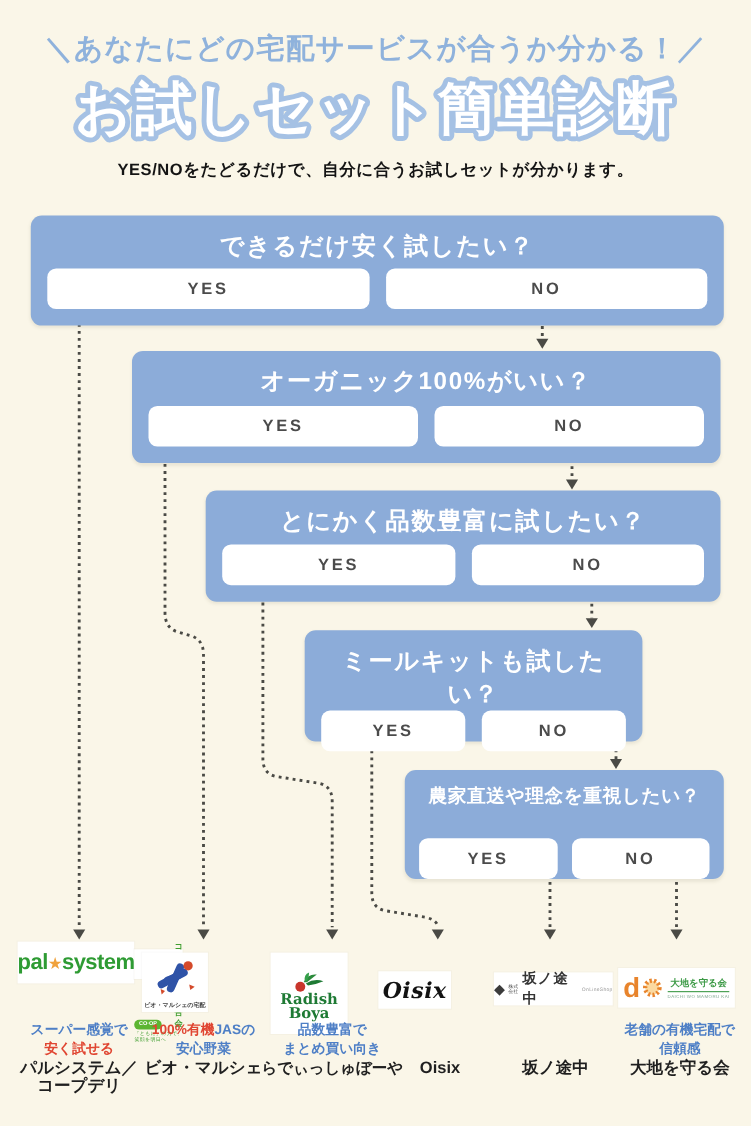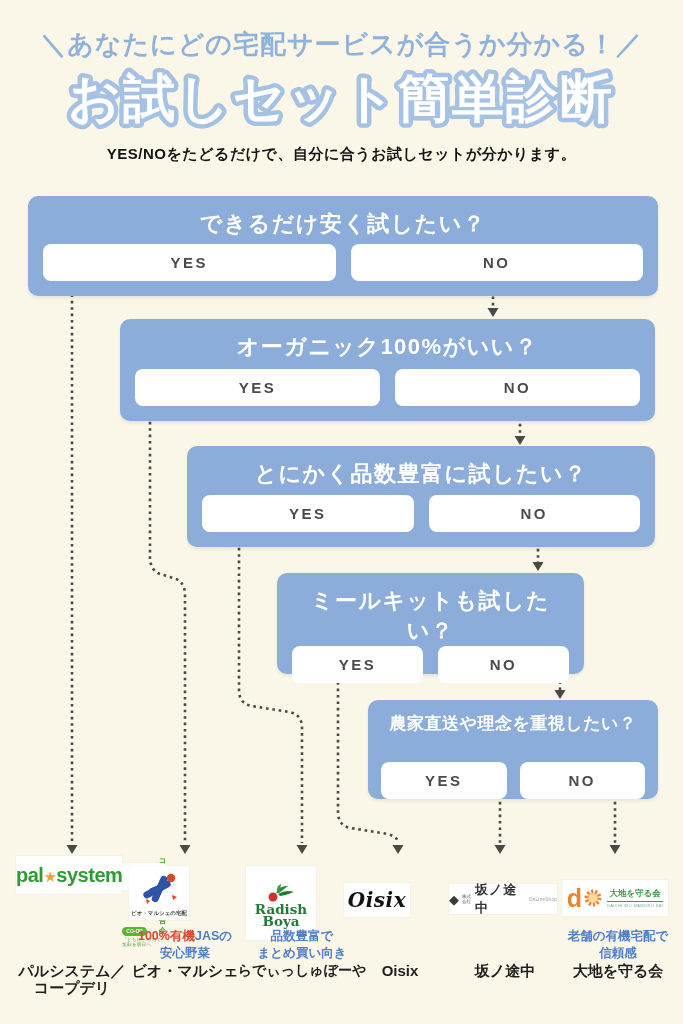--- a/index.html
+++ b/index.html
@@ -194,20 +194,24 @@
         <span class="pal-text"><span>pal</span><span class="pal-star">★</span><span>system</span></span>
       </div>
       <div class="logo-card coop-card">
         <div class="coop-row">
           <span class="coop-pill">CO·OP</span>
           <span class="coop-name">コープデリ連合会</span>
         </div>
         <div class="coop-tag">「ともに」の力で、笑顔を明日へ</div>
       </div>
     </div>
+    <div class="desc">
+      <div><span class="seg-blue">スーパー感覚で</span></div>
+      <div><span class="seg-red">安く試せる</span></div>
+    </div>
     <div class="name">
       <div>パルシステム／</div>
       <div>コープデリ</div>
     </div>
   </div>
 
   <div class="svc c2">
     <div class="logo">
       <div class="logo-card bio-card">
         <svg width="42" height="38">

